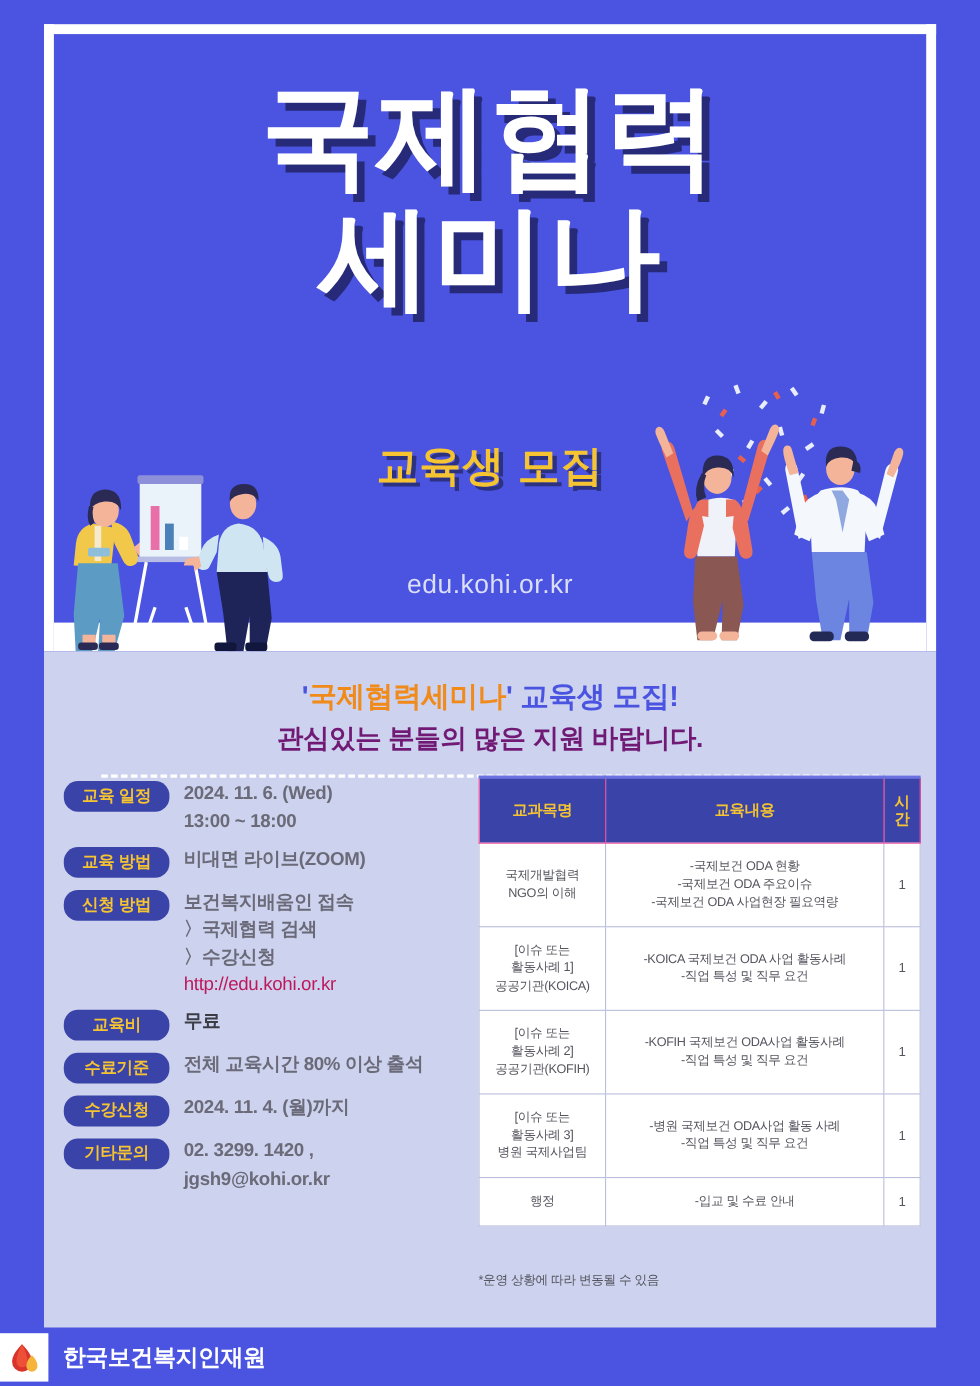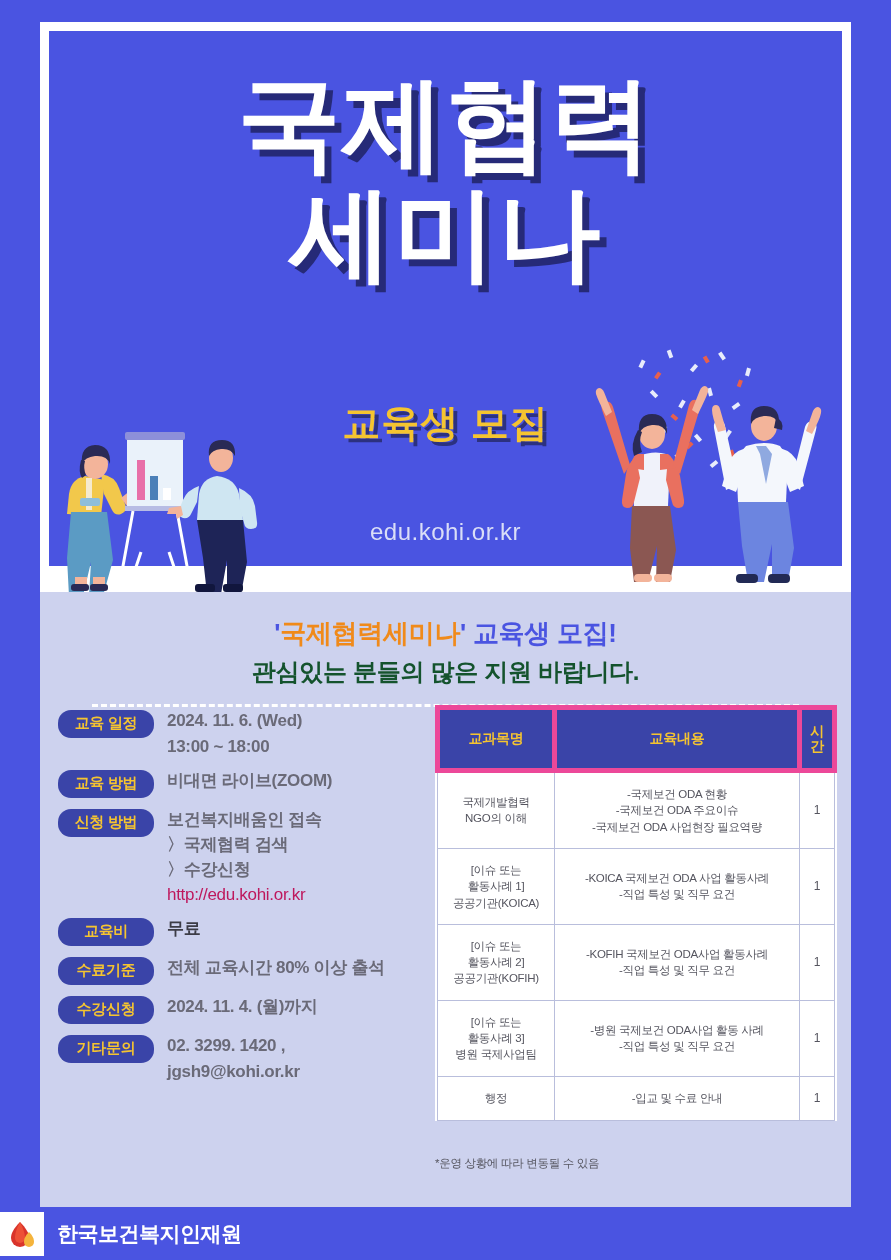--- a/index.html
+++ b/index.html
@@ -59,21 +59,21 @@
   .panel{
     position:absolute;left:40px;top:592px;width:811px;height:615px;
     background:#CDD2EE;
   }
   .headline{
     text-align:center;padding-top:24px;line-height:1.33;
   }
   .headline .h1{font-size:26px;font-weight:bold;color:#4A54E1;letter-spacing:-0.3px;}
   .headline .h1 .quote{color:#4A54E1;}
   .headline .h1 .accent{color:#F08A1A;}
-  .headline .h2{font-size:24px;font-weight:bold;color:#14532d;margin-top:5px;letter-spacing:-0.3px;}
+  .headline .h2{font-size:24px;font-weight:bold;color:#701a75;margin-top:5px;letter-spacing:-0.3px;}
   .dashed{
     margin:17px 52px 0 52px;border-top:3px dashed #FFFFFF;
   }
 
   
   .content{position:relative;margin-top:1px;height:470px;}
   .info{
     position:absolute;left:18px;top:0;width:390px;
   }
   .info-row{display:flex;align-items:flex-start;margin-bottom:9px;}
@@ -93,21 +93,21 @@
   .val.strong{color:#3C3C46;}
 
   
   .table-wrap{
     position:absolute;right:14px;top:-3px;width:402px;
   }
   table{border-collapse:collapse;width:100%;background:#FFFFFF;
         border:1px solid #8A90C8;border-top:3px solid #6B72E0;}
   th{
     background:#3A44A8;color:#F5C430;font-size:14px;font-weight:bold;
-    padding:14px 2px;border:5px solid #ec4899;letter-spacing:-0.3px;
+    padding:14px 2px;border:1px solid #ec4899;letter-spacing:-0.3px;
   }
   th.c-name{width:108px;}
   th.c-time{width:26px;line-height:1.05;}
   td{
     border:1px solid #B9BEDC;color:#55555F;font-size:11.5px;
     text-align:center;line-height:1.42;padding:13px 3px;
     letter-spacing:-0.3px;
   }
   td.c-name{width:108px;}
   td.c-desc{text-align:center;}

